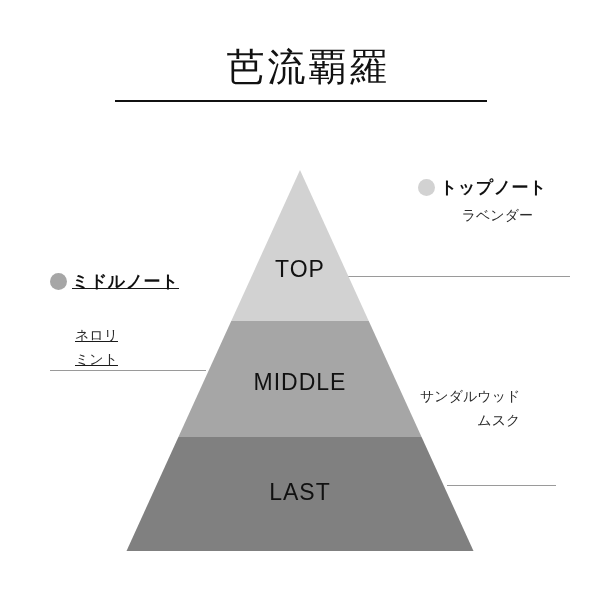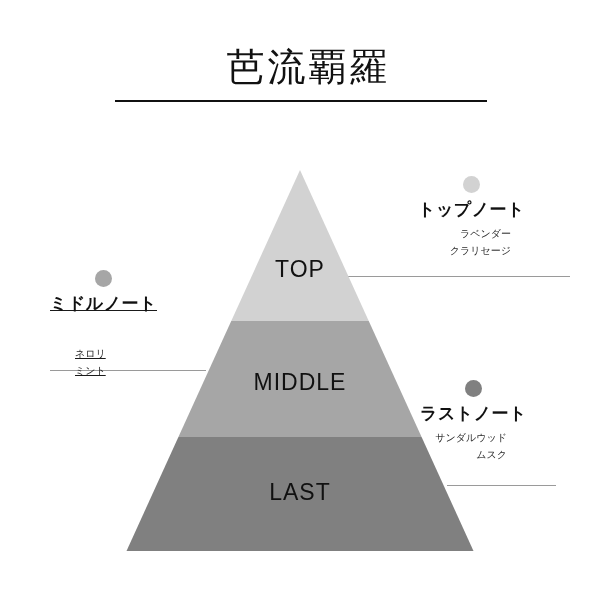--- a/index.html
+++ b/index.html
@@ -67,39 +67,38 @@
 
   
   .legend {
     position: absolute;
   }
   .legend-head {
     display: flex;
     align-items: center;
     gap: 5px;
     white-space: nowrap;
-    flex-direction: column;
   }
   .legend-dot {
     display: inline-block;
     width: 17px;
     height: 17px;
     border-radius: 50%;
     flex: 0 0 auto;
   }
   .legend-title {
     font-size: 17px;
     font-weight: bold;
     letter-spacing: 0.5px;
     color: #111111;
     font-family: "DejaVu Sans", "Liberation Sans", sans-serif;
   }
   .legend-notes {
     margin-top: 4px;
-    font-size: 10px;
+    font-size: 14px;
     line-height: 1.72;
     color: #2b2b2b;
     font-family: "DejaVu Sans", "Liberation Sans", sans-serif;
     white-space: nowrap;
   }
 
   
   #legend-top { left: 418px; top: 176px; }
   #legend-top .legend-notes { text-align: right; padding-right: 14px; }
 
@@ -143,39 +142,34 @@
     <text class="tier-label" id="tier-text-last" x="300" y="500" text-anchor="middle">LAST</text>
   </svg>
 
   <div class="legend" id="legend-top">
     <div class="legend-head">
       <span class="legend-dot" id="dot-top" style="background: rgb(210, 210, 210);"></span>
       <span class="legend-title">トップノート</span>
     </div>
     <div class="legend-notes">
       <div>ラベンダー</div>
-      <div>クラリセージ</div>
     </div>
   </div>
 
   <div class="legend" id="legend-middle">
     <div class="legend-head">
       <span class="legend-dot" id="dot-middle" style="background: rgb(166, 166, 166);"></span>
       <span class="legend-title">ミドルノート</span>
     </div>
     <div class="legend-notes">
       <div>ネロリ</div>
       <div>ミント</div>
     </div>
   </div>
 
   <div class="legend" id="legend-last">
-    <div class="legend-head">
-      <span class="legend-dot" id="dot-last" style="background: rgb(128, 128, 128);"></span>
-      <span class="legend-title">ラストノート</span>
-    </div>
     <div class="legend-notes">
       <div>サンダルウッド</div>
       <div>ムスク</div>
     </div>
   </div>
 
 </div>
 
 </body></html>

